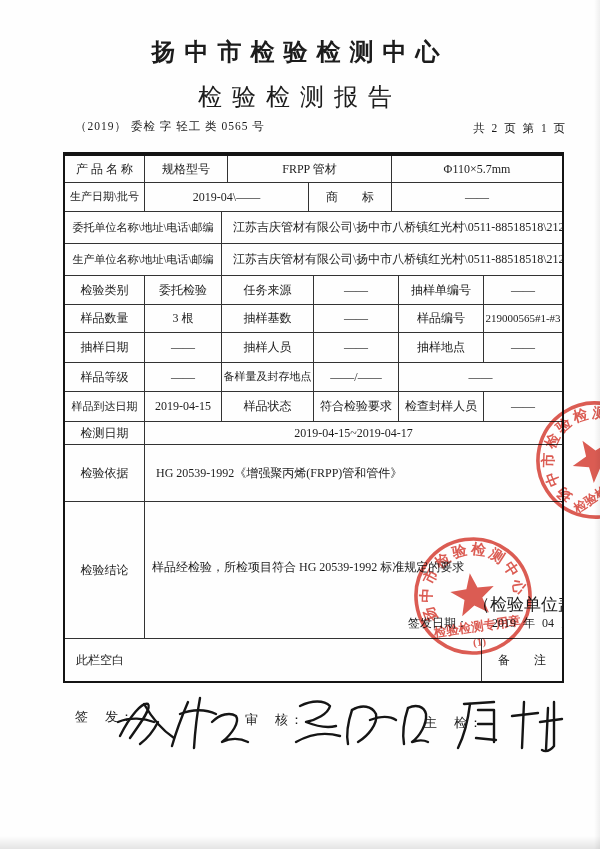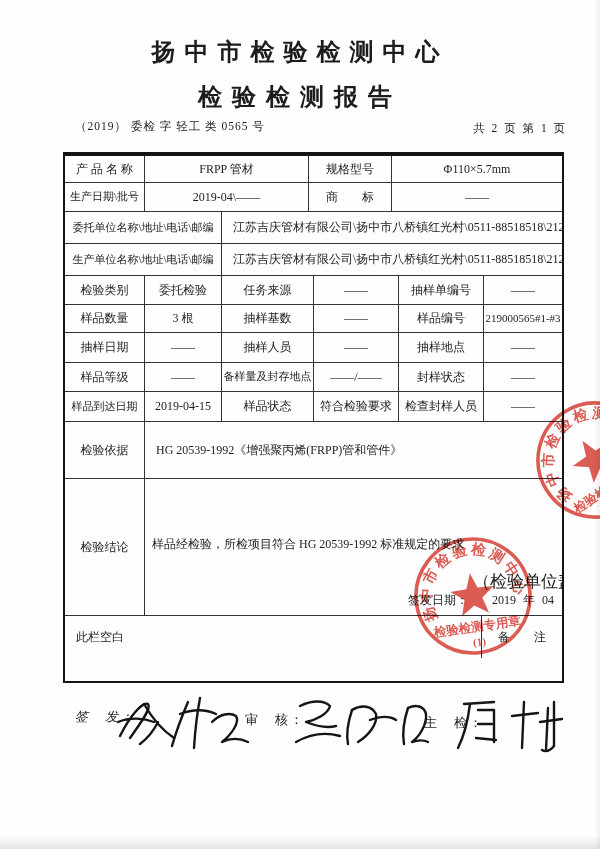--- a/index.html
+++ b/index.html
@@ -10,21 +10,21 @@
     color:#1c1c1c;
   }
   .abs{position:absolute;}
   
   .org-title{
     top:36px;left:0;width:600px;text-align:center;
     font-size:24px;font-weight:bold;letter-spacing:9px;
   }
   .report-title{
     top:81px;left:0;width:600px;text-align:center;
-    font-size:24px;font-weight:bold;letter-spacing:10px;
+    font-size:24px;font-weight:normal;letter-spacing:10px;
   }
   .meta-line{top:119px;left:0;width:600px;font-size:11.5px;}
   .report-no{position:absolute;left:75px;top:0;letter-spacing:1px;}
   .page-info{position:absolute;right:33px;top:2px;letter-spacing:2px;}
   
   .tbl{
     top:152px;left:63px;width:501px;height:531px;
     box-sizing:border-box;border:2px solid #141414;border-top-width:4px;
     background:transparent;
   }
@@ -70,22 +70,22 @@
 <div class="abs org-title">扬中市检验检测中心</div>
 <div class="abs report-title">检验检测报告</div>
 <div class="abs meta-line">
   <span class="report-no">（2019） 委检 字 轻工 类 0565 号</span>
   <span class="page-info">共 2 页 第 1 页</span>
 </div>
 
 <div class="abs tbl">
   <div class="r h27">
     <div class="c w80">产 品 名 称</div>
+    <div class="c w83">规格型号</div>
     <div class="c w164">FRPP 管材</div>
-    <div class="c w83">规格型号</div>
     <div class="c grow">Φ110×5.7mm</div>
   </div>
   <div class="r h29">
     <div class="c w80 small">生产日期\批号</div>
     <div class="c w164">2019-04\——</div>
     <div class="c w83">商　　标</div>
     <div class="c grow">——</div>
   </div>
   <div class="r h32">
     <div class="c w157 small">委托单位名称\地址\电话\邮编</div>
@@ -117,30 +117,33 @@
     <div class="c w92">抽样人员</div>
     <div class="c w85">——</div>
     <div class="c w85">抽样地点</div>
     <div class="c grow">——</div>
   </div>
   <div class="r h29">
     <div class="c w80">样品等级</div>
     <div class="c w77">——</div>
     <div class="c w92 small">备样量及封存地点</div>
     <div class="c w85">——/——</div>
-    <div class="c w85">封样状态</div>
     <div class="c grow">——</div>
   </div>
   <div class="r h30">
     <div class="c w80 small">样品到达日期</div>
     <div class="c w77">2019-04-15</div>
     <div class="c w92">样品状态</div>
     <div class="c w85">符合检验要求</div>
     <div class="c w85">检查封样人员</div>
     <div class="c grow">——</div>
+  </div>
+  <div class="r h23">
+    <div class="c w80">检测日期</div>
+    <div class="c grow">2019-04-15~2019-04-17</div>
   </div>
   <div class="r h57">
     <div class="c w80">检验依据</div>
     <div class="c grow left">HG 20539-1992《增强聚丙烯(FRPP)管和管件》</div>
   </div>
   <div class="r h137">
     <div class="c w80">检验结论</div>
     <div class="c grow concl-cell">
       <div class="concl-text">样品经检验，所检项目符合 HG 20539-1992 标准规定的要求</div>
       <div class="seal-note">（检验单位盖章）</div>
@@ -150,21 +153,21 @@
         <span class="dt">2019 年 04 月 17 日</span>
       </div>
     </div>
   </div>
   <div class="r h42">
     <div class="c grow left">此栏空白</div>
     <div class="c w80">备　　注</div>
   </div>
 </div>
 
-<span class="abs sig-label" style="left:75px;top:708px;font-style:italic;">签　发：</span>
+<span class="abs sig-label" style="left:75px;top:708px;">签　发：</span>
 <span class="abs sig-label" style="left:245px;top:711px;">审　核：</span>
 <span class="abs sig-label" style="left:424px;top:714px;">主　检：</span>
 
 <svg class="abs sig-svg" width="520" height="85" viewBox="0 0 520 85">
   <g>
     <path d="M60,48 C70,28 82,14 88,16 C92,20 80,36 70,50"></path>
     <path d="M58,34 C70,29 84,30 94,34"></path>
     <path d="M84,16 C92,30 102,42 114,50"></path>
     <path d="M98,34 C94,42 88,50 80,56"></path>
     <path d="M128,14 C122,28 116,44 112,58"></path>

